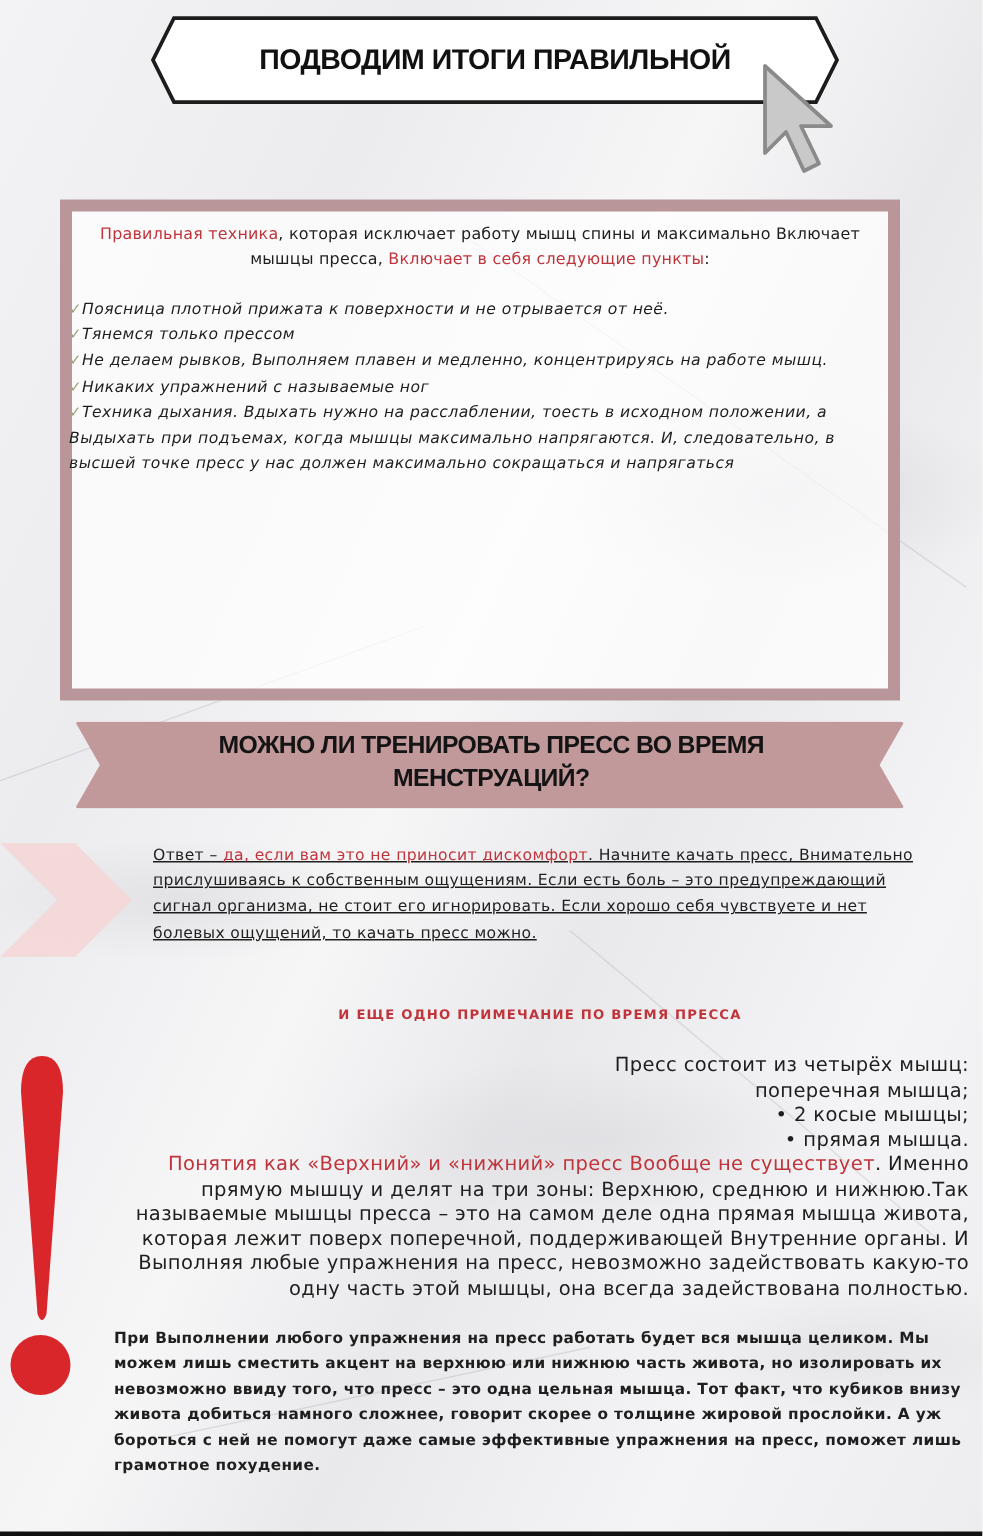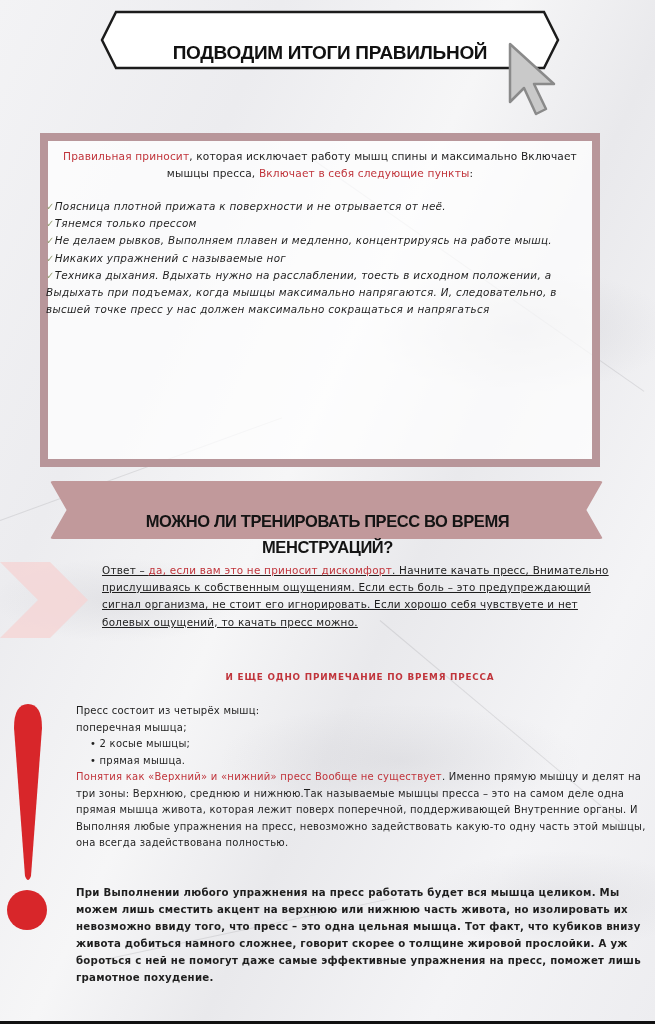--- a/index.html
+++ b/index.html
@@ -16,21 +16,21 @@
       linear-gradient(115deg, #f3f3f5 0%, #ececef 25%, #f6f6f7 45%, #e9e9ec 60%, #f4f4f6 80%, #ededf0 100%);
   }
   .vein { position: absolute; height: 1px; background: rgba(120,120,130,0.18); transform-origin: left center; }
   .title-outline {
     position: absolute; left: 100px; top: 10px; width: 460px; height: 60px;
   }
   .title-text {
     position: absolute; left: 103px; top: 14px; width: 454px; height: 52px;
     display: flex; align-items: center; justify-content: center;
     font-family: "Liberation Sans", sans-serif; font-weight: 700; font-size: 19px;
-    line-height: 23px; color: #111; letter-spacing: -0.3px; text-align: center; margin-top: 12px;
+    line-height: 23px; color: #111; letter-spacing: -0.3px; text-align: center;
   }
   .cursor-icon { position: absolute; left: 506px; top: 42px; width: 52px; height: 78px; }
 
   
   .tech-box {
     position: absolute; left: 40px; top: 133px; width: 560px; height: 334px;
     border: 8px solid #b8969a; background: rgba(255,255,255,0.72);
   }
   .tech-intro {
     position: absolute; left: 50px; top: 148px; width: 540px;
@@ -46,42 +46,42 @@
 
   
   .ribbon {
     position: absolute; left: 50px; top: 481px; width: 553px; height: 58px;
     background: #c1999b;
     clip-path: polygon(0 0, 100% 0, 97% 50%, 100% 100%, 0 100%, 3% 50%);
     border-radius: 3px;
   }
   .ribbon-text {
     position: absolute; left: 90px; top: 486px; width: 475px; height: 48px;
-    display: flex; flex-direction: column; justify-content: space-between; align-items: center;
+    display: flex; flex-direction: column; justify-content: flex-start; align-items: center;
     font-family: "Liberation Sans", sans-serif; font-weight: 700; font-size: 16.5px;
-    line-height: 22px; text-align: center; color: #141414; letter-spacing: -0.4px; margin-top: 24px;
+    line-height: 22px; text-align: center; color: #141414; letter-spacing: -0.4px;
   }
 
   .chevron-icon { position: absolute; left: 0; top: 562px; width: 90px; height: 76px; }
 
   .answer {
     position: absolute; left: 102px; top: 562px; width: 520px;
     font-size: 10.4px; line-height: 17.2px; letter-spacing: 0.25px; text-decoration: underline;
   }
 
   .note-heading {
     position: absolute; left: 180px; top: 672px; width: 360px; text-align: center;
     font-size: 8.8px; font-weight: 700; letter-spacing: 0.8px; color: #c0343b;
   }
 
   .exclaim-icon { position: absolute; left: 4px; top: 700px; width: 48px; height: 240px; }
 
   .muscles {
     position: absolute; left: 76px; top: 703px; width: 570px;
-    font-size: 10px; line-height: 16.5px; letter-spacing: 0.25px;
+    font-size: 13px; line-height: 16.5px; letter-spacing: 0.25px; text-align: right;
   }
   .muscles .bullet { padding-left: 14px; display: block; }
   .muscles .line { display: block; }
   .zones { margin-top: 0; }
 
   .final {
     position: absolute; left: 76px; top: 884px; width: 572px;
     font-size: 10.2px; line-height: 17px; letter-spacing: 0.25px; font-weight: bold;
   }
   .bottom-bar { position: absolute; left: 0; top: 1021px; width: 655px; height: 3px; background: #111; }
@@ -99,21 +99,21 @@
 </svg>
 <div class="title-text">
   <span>ПОДВОДИМ ИТОГИ ПРАВИЛЬНОЙ</span>
 </div>
 <svg class="cursor-icon" viewBox="0 0 52 78">
   <polygon points="4,2 4,60 18,46 30,72 40,67 28,42 48,42" fill="#c9c9c9" stroke="#8a8a8a" stroke-width="2.5" stroke-linejoin="round"></polygon>
 </svg>
 
 <div class="tech-box"></div>
 <div class="tech-intro">
-  <span class="red">Правильная приносит</span><span>, которая исключает работу мышц спины и максимально Включает мышцы пресса, </span><span class="red">Включает в себя следующие пункты</span><span>:</span>
+  <span class="red">Правильная техника</span><span>, которая исключает работу мышц спины и максимально Включает мышцы пресса, </span><span class="red">Включает в себя следующие пункты</span><span>:</span>
 </div>
 <div class="tech-list">
   <span class="item"><span class="check">✓</span><span>Поясница плотной прижата к поверхности и не отрывается от неё.</span></span>
   <span class="item"><span class="check">✓</span><span>Тянемся только прессом</span></span>
   <span class="item"><span class="check">✓</span><span>Не делаем рывков, Выполняем плавен и медленно, концентрируясь на работе мышц.</span></span>
   <span class="item"><span class="check">✓</span><span>Никаких упражнений с называемые ног</span></span>
   <span class="item"><span class="check">✓</span><span>Техника дыхания. Вдыхать нужно на расслаблении, тоесть в исходном положении, а Выдыхать при подъемах, когда мышцы максимально напрягаются. И, следовательно, в высшей точке пресс у нас должен максимально сокращаться и напрягаться</span></span>
 </div>
 
 <div class="ribbon"></div>

